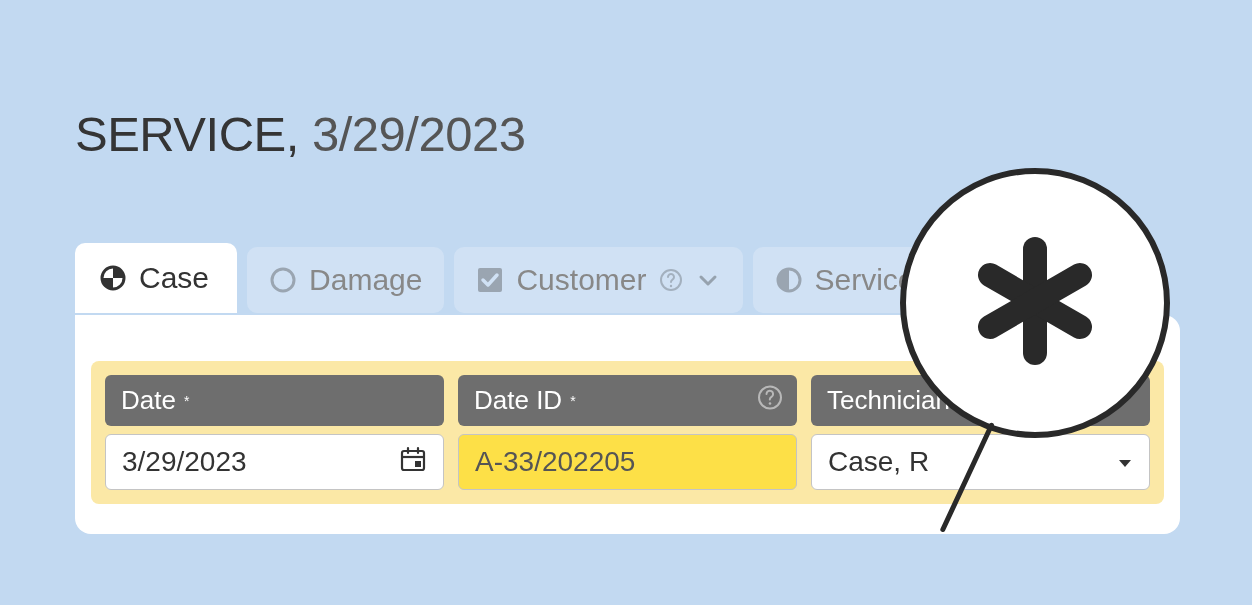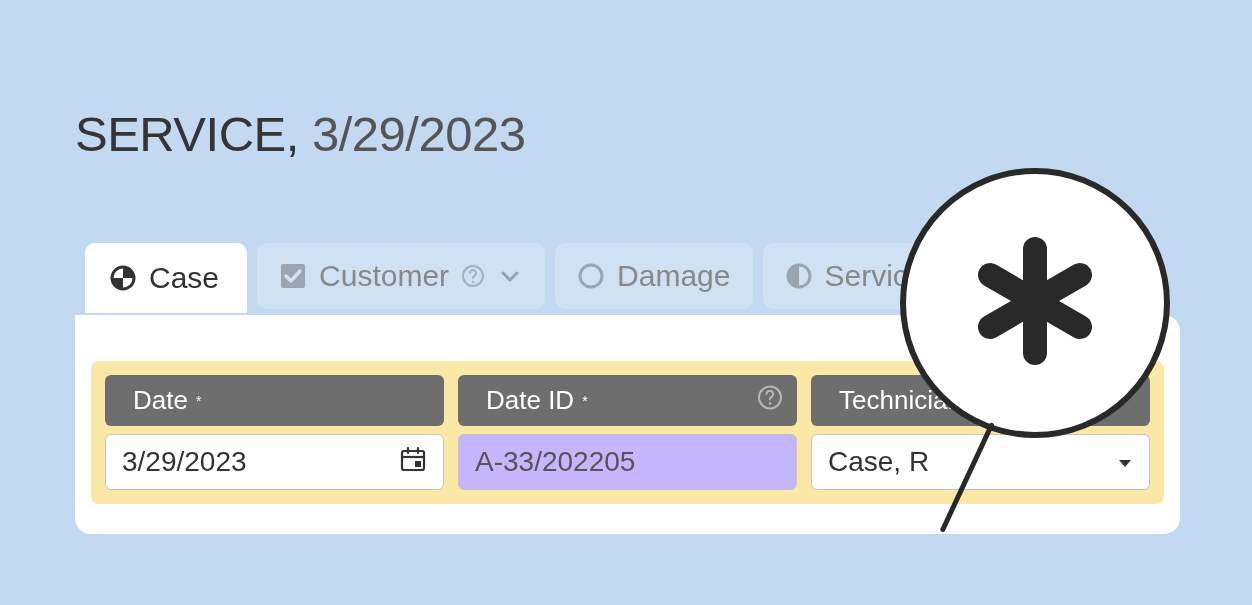--- a/index.html
+++ b/index.html
@@ -26,25 +26,25 @@
     }
     .page-title .title-bold {
       font-weight: 400;
     }
     .page-title .title-date {
       font-weight: 300;
       color: #555555;
     }
     .tabs-row {
       position: absolute;
-      left: 85px;
+      left: 75px;
       top: 243px;
       display: flex;
       gap: 10px;
-      align-items: flex-start;
+      align-items: flex-end;
     }
     .tab {
       display: flex;
       align-items: center;
       gap: 12px;
       padding: 18px 24px;
       border-radius: 10px 10px 0 0;
       font-size: 30px;
       cursor: pointer;
     }
@@ -83,21 +83,21 @@
     }
     .field-group {
       flex: 1;
       display: flex;
       flex-direction: column;
       gap: 8px;
     }
     .field-label {
       background: #6e6e6e;
       color: #ffffff;
-      padding: 10px 28px;
+      padding: 10px 16px;
       border-radius: 6px;
       font-size: 26px;
       display: flex;
       align-items: center;
       gap: 8px;
       position: relative;
     }
     .field-label .help-icon {
       position: absolute;
       right: 14px;
@@ -110,21 +110,21 @@
       border-radius: 6px;
       padding: 12px 16px;
       font-size: 28px;
       color: #333333;
       display: flex;
       align-items: center;
       justify-content: space-between;
       height: 56px;
     }
     .field-input.readonly {
-      background: #c4b5fd;
+      background: #fde047;
       color: #555555;
     }
     .magnifier {
       position: absolute;
       left: 900px;
       top: 168px;
       pointer-events: none;
     }
     .magnifier-circle {
       width: 270px;
@@ -168,46 +168,46 @@
         <path d="M14 3 A11 11 0 0 1 25 14 L14 14 Z" fill="#333333"></path>
         <path d="M14 14 L3 14 A11 11 0 0 0 14 25 Z" fill="#333333"></path>
       </svg>
     </span>
     <span>Case</span>
   </div>
 
   <div class="tab tab-inactive">
     <span class="tab-icon">
       <svg width="28" height="28" viewBox="0 0 28 28">
+        <circle cx="14" cy="14" r="11" fill="none" stroke="#9aa5b1" stroke-width="3"></circle>
+      </svg>
+    </span>
+    <span>Damage</span>
+  </div>
+
+  <div class="tab tab-inactive">
+    <span class="tab-icon">
+      <svg width="28" height="28" viewBox="0 0 28 28">
         <rect x="2" y="2" width="24" height="24" rx="2" fill="#9aa5b1"></rect>
         <path d="M7 14 L12 19 L21 9" stroke="#d0e1f4" stroke-width="3.5" fill="none" stroke-linecap="round" stroke-linejoin="round"></path>
       </svg>
     </span>
     <span>Customer</span>
     <span class="tab-icon">
       <svg width="24" height="24" viewBox="0 0 24 24">
         <circle cx="12" cy="12" r="10" fill="none" stroke="#a3b0be" stroke-width="2"></circle>
         <path d="M9 9 a3 3 0 1 1 4.5 2.6 c-1 0.6 -1.5 1.2 -1.5 2.4" stroke="#a3b0be" stroke-width="2" fill="none" stroke-linecap="round"></path>
         <circle cx="12" cy="18" r="1.2" fill="#a3b0be"></circle>
       </svg>
     </span>
     <span class="tab-icon">
       <svg width="26" height="26" viewBox="0 0 26 26">
         <path d="M6 10 L13 17 L20 10" stroke="#96a2ae" stroke-width="3" fill="none" stroke-linecap="round" stroke-linejoin="round"></path>
       </svg>
     </span>
-  </div>
-
-  <div class="tab tab-inactive">
-    <span class="tab-icon">
-      <svg width="28" height="28" viewBox="0 0 28 28">
-        <circle cx="14" cy="14" r="11" fill="none" stroke="#9aa5b1" stroke-width="3"></circle>
-      </svg>
-    </span>
-    <span>Damage</span>
   </div>
 
   <div class="tab tab-inactive">
     <span class="tab-icon">
       <svg width="28" height="28" viewBox="0 0 28 28">
         <circle cx="14" cy="14" r="11" fill="none" stroke="#9aa5b1" stroke-width="3"></circle>
         <path d="M14 3 A11 11 0 0 0 14 25 Z" fill="#9aa5b1"></path>
       </svg>
     </span>
     <span>Service</span>

